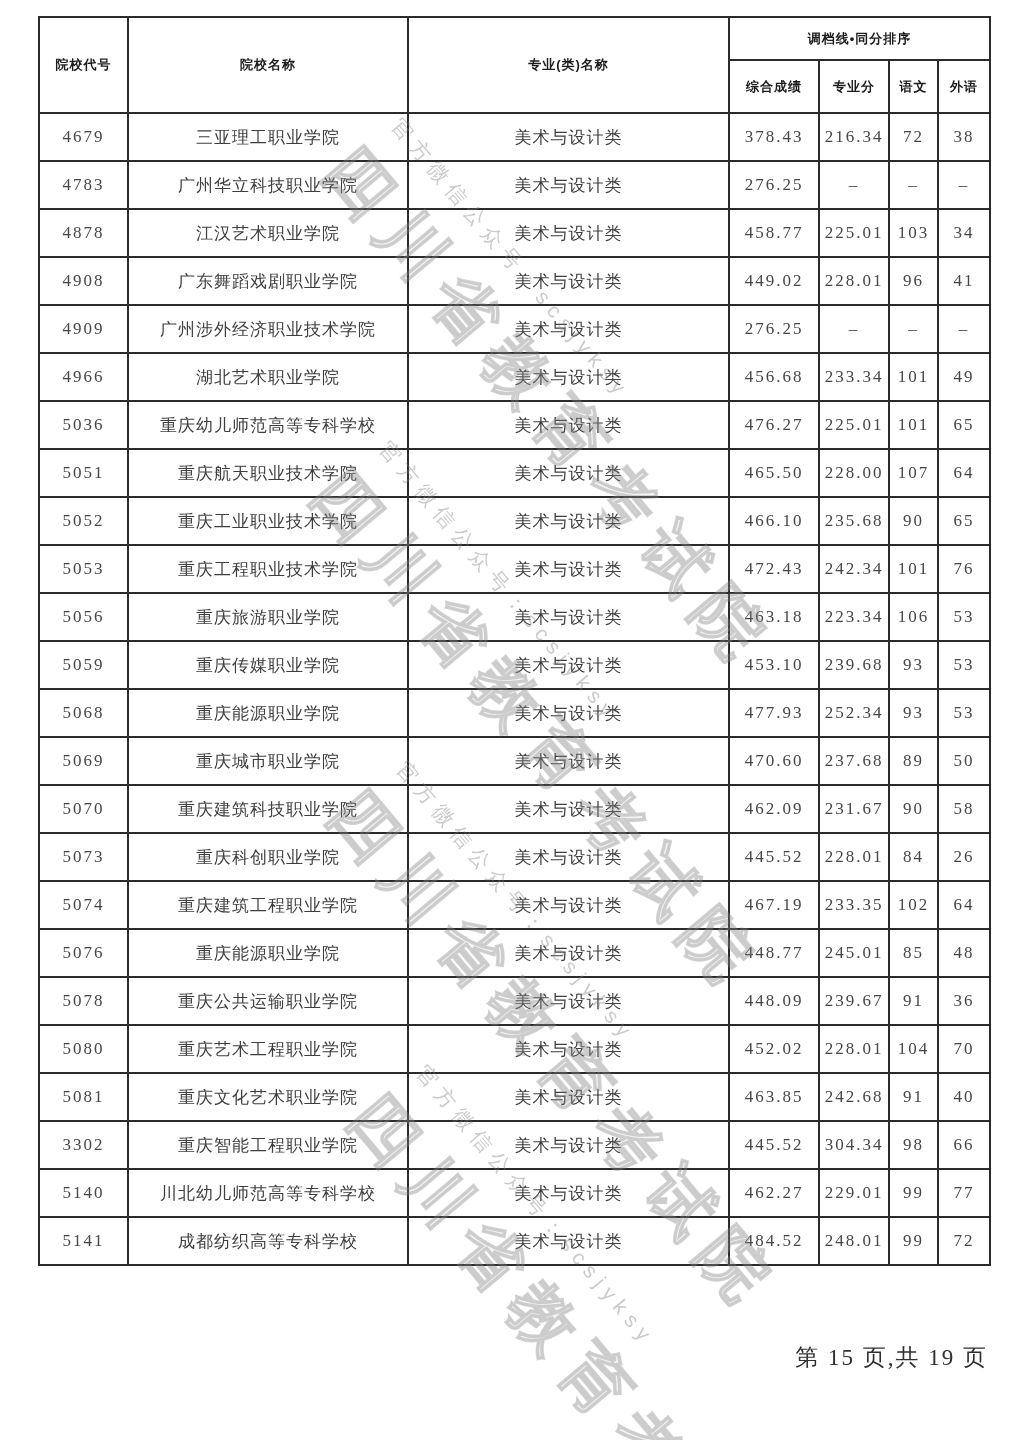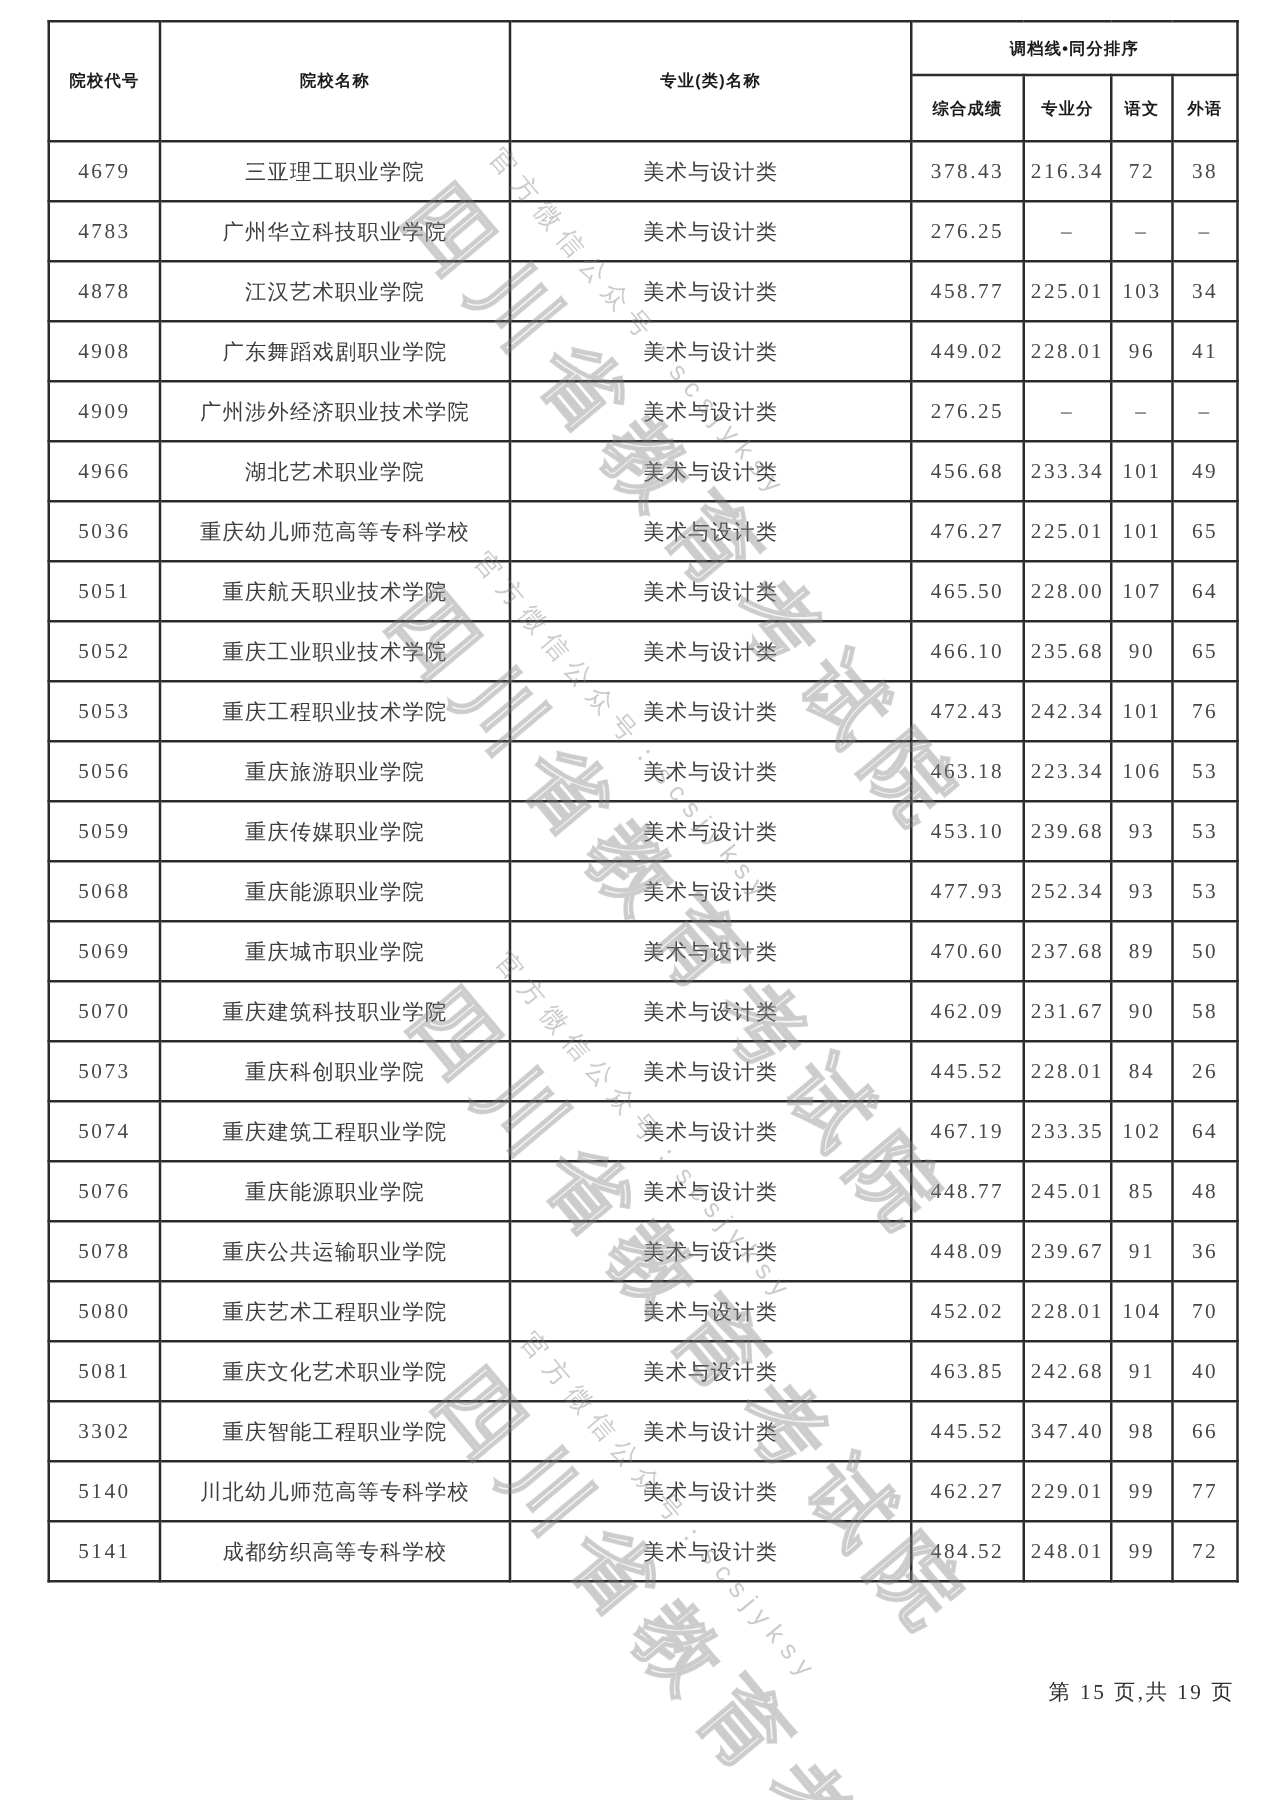--- a/index.html
+++ b/index.html
@@ -40,21 +40,21 @@
     font-size:17px;
     color:#3e3e3e;
     letter-spacing:1px;
   }
   tbody td.num { letter-spacing:2px; color:#474747; }
 
   
   .footer {
     position:absolute;
     right:36px; top:1342px;
-    font-size:17px;
+    font-size:23px;
     color:#303030;
     letter-spacing:2px;
   }
 
   
   .wm-layer { position:absolute; inset:0; pointer-events:none; z-index:5; }
   .wm {
     position:absolute;
     transform:rotate(50deg);
     transform-origin:left top;
@@ -311,21 +311,21 @@
           <td class="num">463.85</td>
           <td class="num">242.68</td>
           <td class="num">91</td>
           <td class="num">40</td>
         </tr>
         <tr>
           <td class="num">3302</td>
           <td>重庆智能工程职业学院</td>
           <td>美术与设计类</td>
           <td class="num">445.52</td>
-          <td class="num">347.40</td>
+          <td class="num">304.34</td>
           <td class="num">98</td>
           <td class="num">66</td>
         </tr>
         <tr>
           <td class="num">5140</td>
           <td>川北幼儿师范高等专科学校</td>
           <td>美术与设计类</td>
           <td class="num">462.27</td>
           <td class="num">229.01</td>
           <td class="num">99</td>

